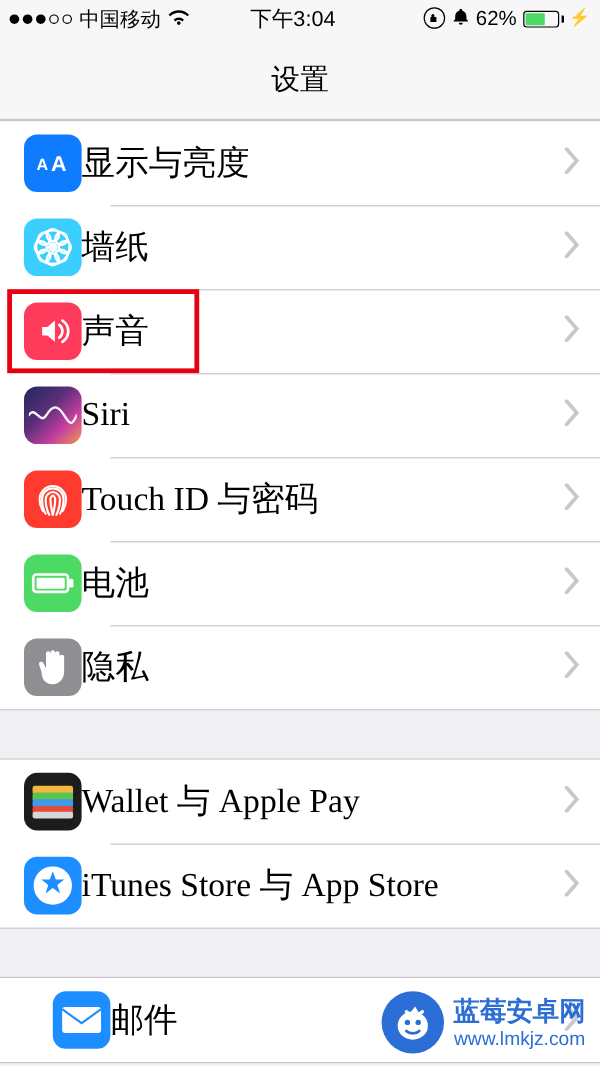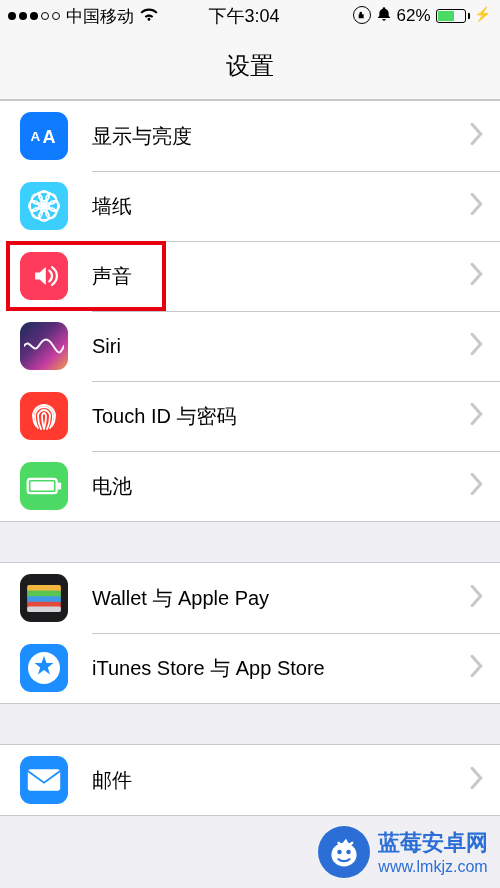--- a/index.html
+++ b/index.html
@@ -21,21 +21,21 @@
     .batt-cap { width:2px; height:6px; background:#000; border-radius:0 1px 1px 0; }
 
     
     .nav-header { height:68px; background:#f7f7f8; display:flex; align-items:center; justify-content:center; border-bottom:1px solid #c8c7cc; font-size:24px; font-weight:500; }
 
     
     .group { background:#fff; border-top:1px solid #c8c7cc; border-bottom:1px solid #c8c7cc; margin-bottom:40px; }
     .group:first-of-type { margin-top:0; }
     .row { height:70px; display:flex; align-items:center; padding-left:20px; position:relative; cursor:pointer; }
     .row .icon-slot { width:48px; height:48px; border-radius:11px; display:flex; align-items:center; justify-content:center; flex:none; }
-    .row .label { margin-left:24px; font-size:20px; flex:1; }
+    .row .label { font-size:28px; flex:1;font-family:Liberation Serif, serif; }
     .row .chev { margin-right:16px; color:#c7c7cc; }
     .row + .row::before { content:""; position:absolute; top:0; left:92px; right:0; height:1px; background:#c8c7cc; }
     .row .highlight-box { position:absolute; top:0; left:6px; width:160px; height:70px; border:4px solid #e60012; pointer-events:none; }
 
     
     .ic-display { background:#0f7cff; }
     .ic-wallpaper { background:#3bcfff; }
     .ic-sound { background:#ff3b5b; }
     .ic-siri { background:linear-gradient(135deg,#1c2b5a 0%,#5b2e7a 40%,#c53ea0 70%,#f09a4a 100%); }
     .ic-touchid { background:#ff3b30; }
@@ -176,20 +176,31 @@
           <rect x="3" y="3" width="32" height="16" rx="3" fill="none" stroke="#fff" stroke-width="2.5"></rect>
           <rect x="36" y="7" width="4" height="8" rx="1.5" fill="#fff"></rect>
           <rect x="6" y="6" width="26" height="10" rx="1" fill="#fff"></rect>
         </svg>
     </span>
     <span class="label">电池</span>
     <span class="chev"><svg width="14" height="22" viewBox="0 0 10 18">
           <path d="M1 1l7 8-7 8" stroke="#c7c7cc" stroke-width="2.5" fill="none" stroke-linecap="round"></path>
         </svg></span>
   </div>
+  <div class="row">
+    <span class="icon-slot ic-privacy">
+      <svg width="32" height="34" viewBox="0 0 32 36">
+          <path d="M10 6a2 2 0 0 1 4 0v9V5a2 2 0 0 1 4 0v10V6a2 2 0 0 1 4 0v10V9a2 2 0 0 1 4 0v13c0 6-4 11-10 11S6 29 6 22l-2-6c-1-3 3-4 4-1l2 4V6z" fill="#fff"></path>
+        </svg>
+    </span>
+    <span class="label">隐私</span>
+    <span class="chev"><svg width="14" height="22" viewBox="0 0 10 18">
+          <path d="M1 1l7 8-7 8" stroke="#c7c7cc" stroke-width="2.5" fill="none" stroke-linecap="round"></path>
+        </svg></span>
+  </div>
 </div>
 
 <div class="group">
   <div class="row">
     <span class="icon-slot ic-wallet">
       <svg width="38" height="30" viewBox="0 0 40 32">
           <rect x="2" y="2" width="36" height="8" rx="2" fill="#f4b63f"></rect>
           <rect x="2" y="8" width="36" height="8" rx="2" fill="#5ac451"></rect>
           <rect x="2" y="14" width="36" height="8" rx="2" fill="#3f9be8"></rect>
           <rect x="2" y="20" width="36" height="8" rx="2" fill="#e24b3b"></rect>
@@ -208,21 +219,21 @@
           <path d="M20 8l2.5 7h7l-5.7 4.5 2.2 7L20 22l-6 4.5 2.2-7L10.5 15h7z" fill="#1d8eff"></path>
         </svg>
     </span>
     <span class="label">iTunes Store 与 App Store</span>
     <span class="chev"><svg width="14" height="22" viewBox="0 0 10 18">
           <path d="M1 1l7 8-7 8" stroke="#c7c7cc" stroke-width="2.5" fill="none" stroke-linecap="round"></path>
         </svg></span>
   </div>
 </div>
 
-<div class="group" style="margin-bottom:0;">
+<div class="group" style="margin-bottom:0;padding-left:24px;">
   <div class="row">
     <span class="icon-slot ic-mail">
       <svg width="36" height="26" viewBox="0 0 40 28">
           <rect x="2" y="2" width="36" height="24" rx="3" fill="#fff"></rect>
           <path d="M2 4l18 13L38 4" stroke="#1d8eff" stroke-width="2" fill="none"></path>
         </svg>
     </span>
     <span class="label">邮件</span>
     <span class="chev"><svg width="14" height="22" viewBox="0 0 10 18">
           <path d="M1 1l7 8-7 8" stroke="#c7c7cc" stroke-width="2.5" fill="none" stroke-linecap="round"></path>

